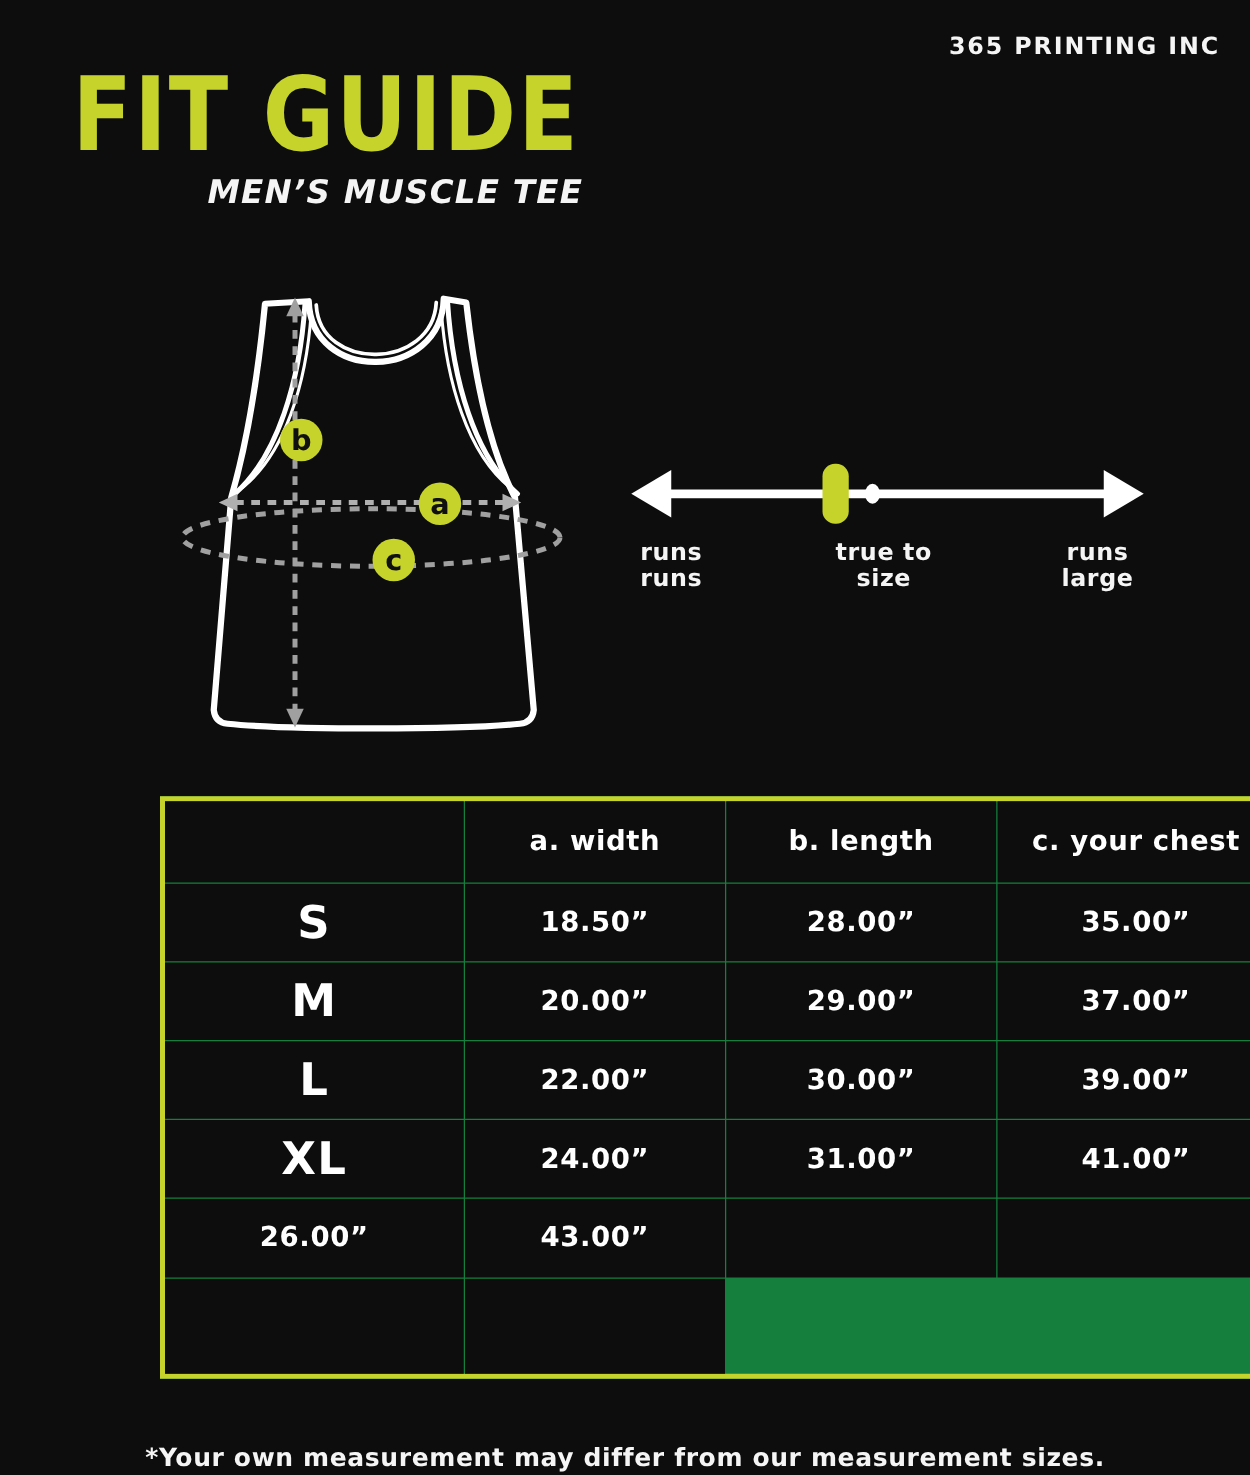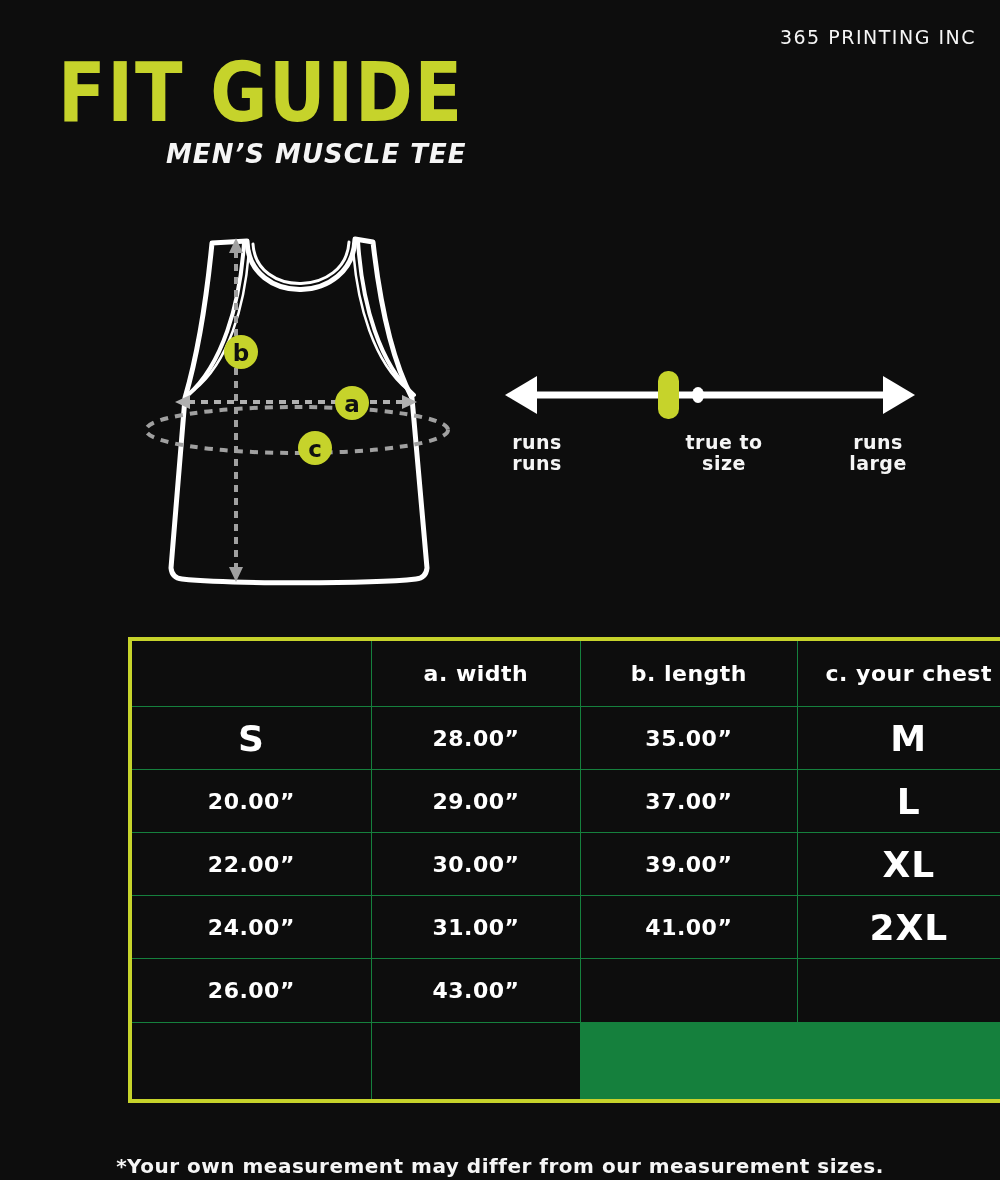--- a/index.html
+++ b/index.html
@@ -6,21 +6,21 @@
   html,body { width:1000px; height:1180px; }
   body {
     position:relative;
     background:#0d0d0d;
     color:#ffffff;
     font-family:"DejaVu Sans", sans-serif;
     overflow:hidden;
   }
   .brand {
     position:absolute; top:26px; right:24px;
-    font-size:19px; font-weight:normal; letter-spacing:1.5px;
+    font-size:19px; font-weight:bold; letter-spacing:1.5px;
     color:#f5f5f5;
   }
   .title {
     position:absolute; top:52px; left:58px;
     font-size:82px; font-weight:bold; line-height:1;
     color:#c6d32b; letter-spacing:2px;
     transform:scaleX(0.85); transform-origin:left top;
     white-space:nowrap;
   }
   .subtitle {
@@ -31,21 +31,21 @@
   .shirt-diagram { position:absolute; top:225px; left:130px; }
   .fit-scale { position:absolute; top:360px; left:500px; width:420px; height:120px; }
   .fit-scale svg { position:absolute; top:0; left:0; }
   .scale-label {
     position:absolute; top:72px; transform:translateX(-50%);
     text-align:center; font-weight:bold; font-size:19px; line-height:1.12;
     letter-spacing:0.5px; color:#f5f5f5;
   }
   .scale-label span { display:block; }
   .scale-label.left  { left:37px; }
-  .scale-label.center{ left:224px; }
+  .scale-label.center{ left:207px; }
   .scale-label.right { left:378px; }
   .marker-letter {
     font-family:"DejaVu Sans", sans-serif;
     font-weight:bold; font-size:23px; fill:#101010;
   }
   .size-table {
     position:absolute; top:637px; left:128px;
     width:896px; height:466px;
     border:4px solid #c6d32b;
     background:#15803d;
@@ -146,39 +146,39 @@
   </div>
 </div>
 
 <div class="size-table">
   <div class="cell head"></div>
   <div class="cell head">a. width</div>
   <div class="cell head">b. length</div>
   <div class="cell head">c. your chest</div>
 
   <div class="cell size">S</div>
+  <div class="cell val">18.50”</div>
   <div class="cell val">28.00”</div>
   <div class="cell val">35.00”</div>
 
   <div class="cell size">M</div>
   <div class="cell val">20.00”</div>
   <div class="cell val">29.00”</div>
   <div class="cell val">37.00”</div>
 
   <div class="cell size">L</div>
   <div class="cell val">22.00”</div>
   <div class="cell val">30.00”</div>
   <div class="cell val">39.00”</div>
 
   <div class="cell size">XL</div>
   <div class="cell val">24.00”</div>
   <div class="cell val">31.00”</div>
   <div class="cell val">41.00”</div>
 
-  <div class="cell size">2XL</div>
   <div class="cell val">26.00”</div>
   <div class="cell val">43.00”</div>
 
   <div class="cell size"></div>
   <div class="cell val"></div>
   <div class="cell val"></div>
   <div class="cell val"></div>
 </div>
 
 <div class="footnote">*Your own measurement may differ from our measurement sizes.</div>

